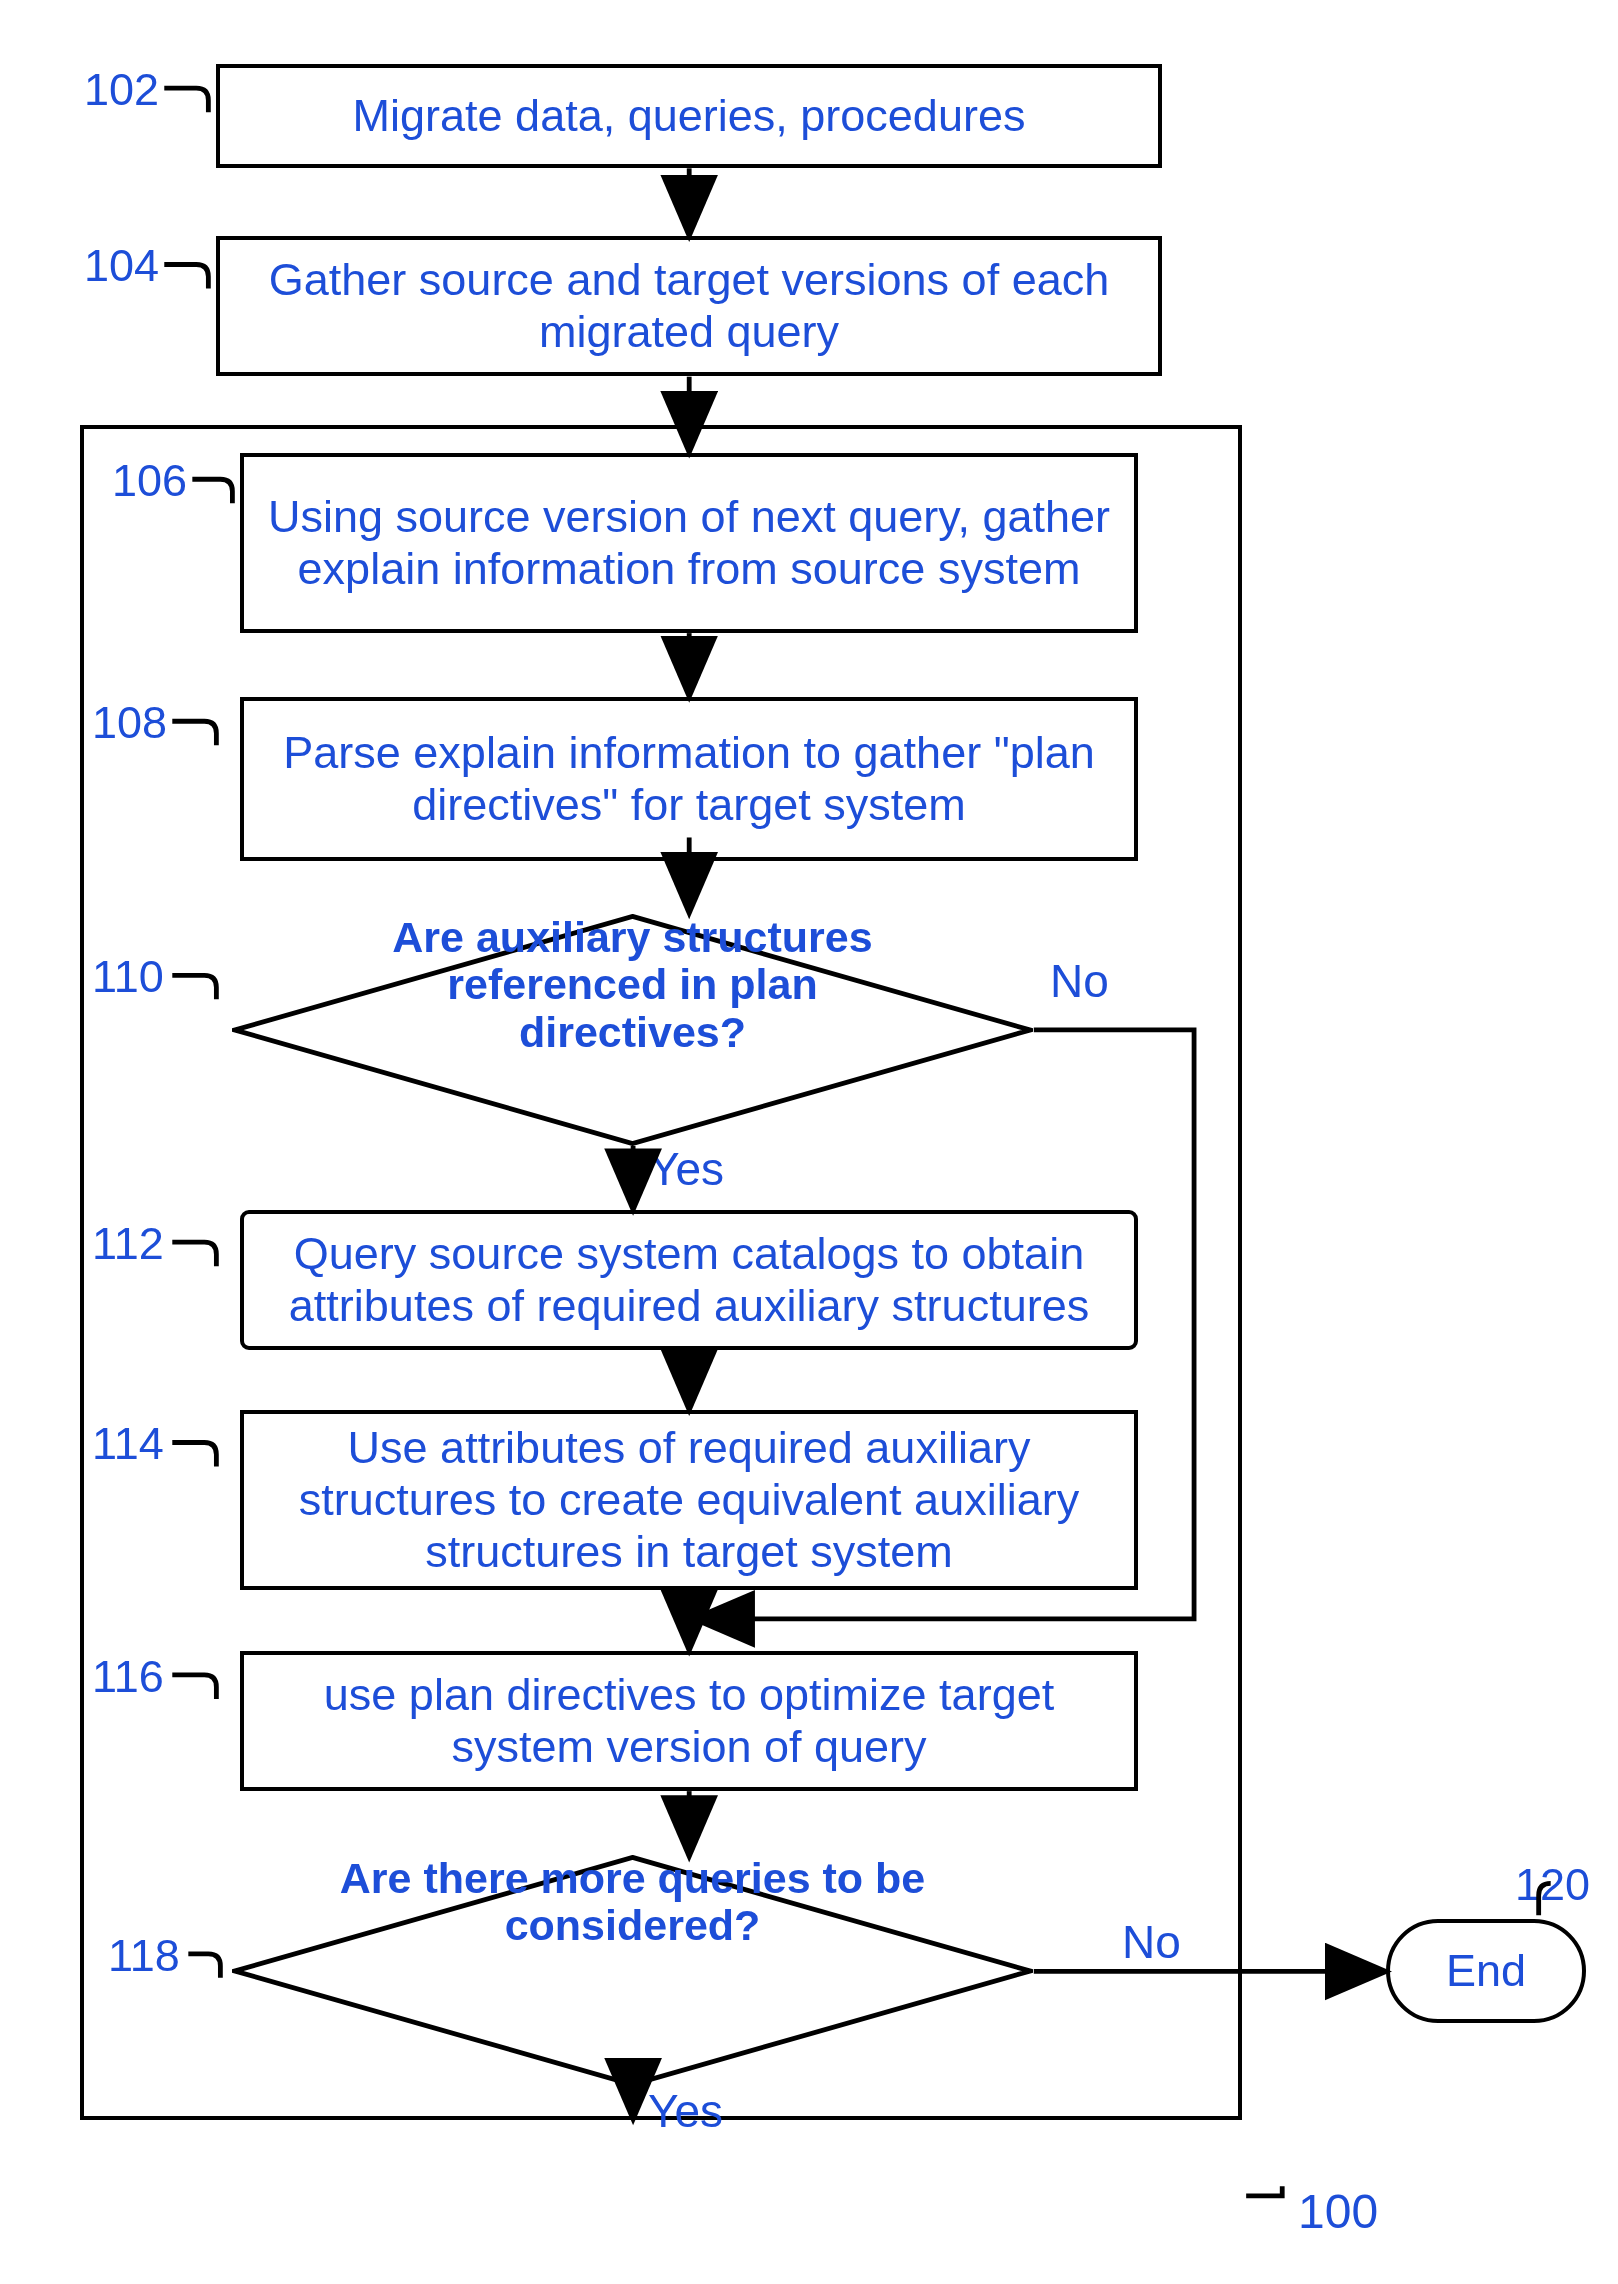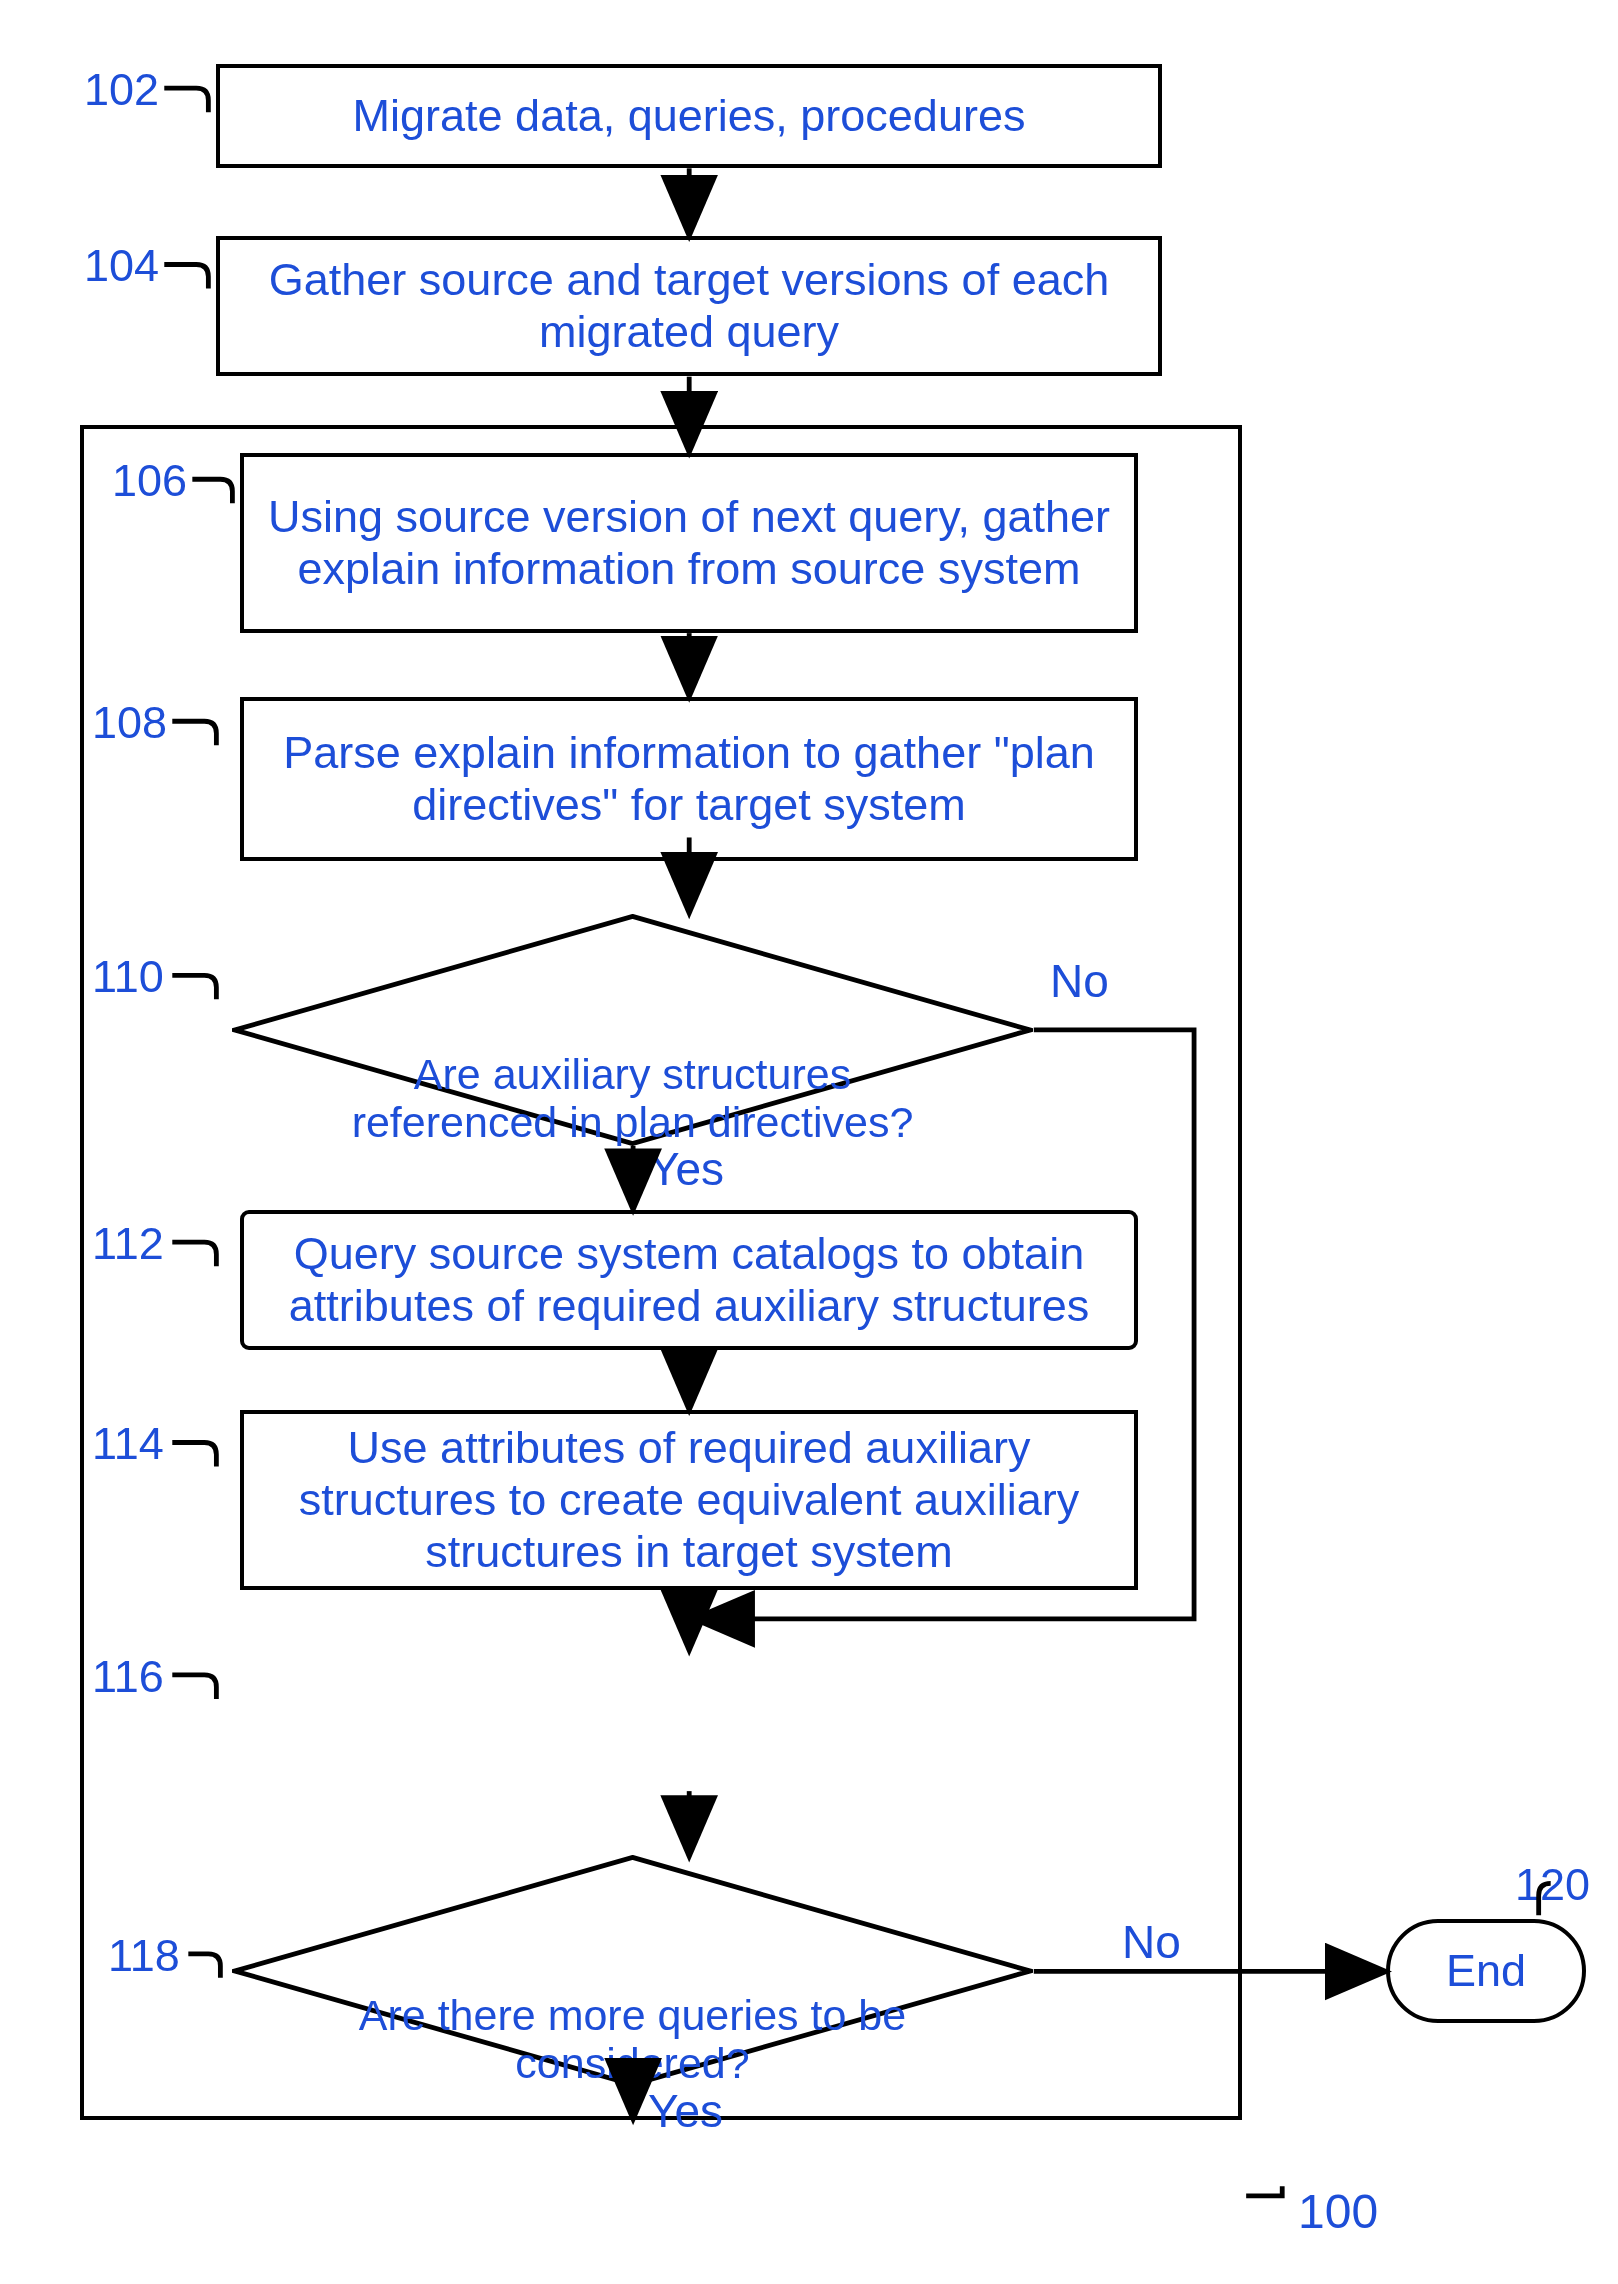--- a/index.html
+++ b/index.html
@@ -72,27 +72,28 @@
   .diamond {
     position: absolute;
   }
   .diamond .dtext {
     position: absolute;
     left: 0;
     top: 0;
     width: 100%;
     height: 100%;
     display: flex;
-    align-items: flex-end;
+    align-items: flex-start;
     justify-content: center;
     text-align: center;
     font-size: 43px;
     line-height: 1.1;
     padding: 0 96px;
     box-sizing: border-box;
+    font-weight: bold;
   }
 </style>
 </head>
 <body>
 
 <div class="canvas">
 
   <div class="loopbox" style="left:80px; top:425px; width:1162px; height:1695px;"></div>
 
   <div class="label" style="left:84px; top:64px;">102</div>
@@ -131,20 +132,23 @@
   <div class="box" style="left:240px; top:1210px; width:898px; height:140px;border-radius:9px;">
     <span>Query source system catalogs to obtain attributes of required auxiliary structures</span>
   </div>
 
   <div class="label" style="left:92px; top:1418px;">114</div>
   <div class="box" style="left:240px; top:1410px; width:898px; height:180px;">
     <span>Use attributes of required auxiliary structures to create equivalent auxiliary structures in target system</span>
   </div>
 
   <div class="label" style="left:92px; top:1651px;">116</div>
+  <div class="box" style="left:240px; top:1651px; width:898px; height:140px;">
+    <span>use plan directives to optimize target system version of query</span>
+  </div>
 
   <div class="label" style="left:108px; top:1930px;">118</div>
   <div class="diamond" style="left:232px; top:1855px; width:801px; height:232px;">
     <svg width="801" height="232" viewBox="0 0 1000 290">
       <polygon points="500,3 997,145 500,287 3,145" class="line" style="fill:#fff;"></polygon>
     </svg>
     <div class="dtext">
         <span>Are there more queries to be considered?</span>
       </div>
   </div>

